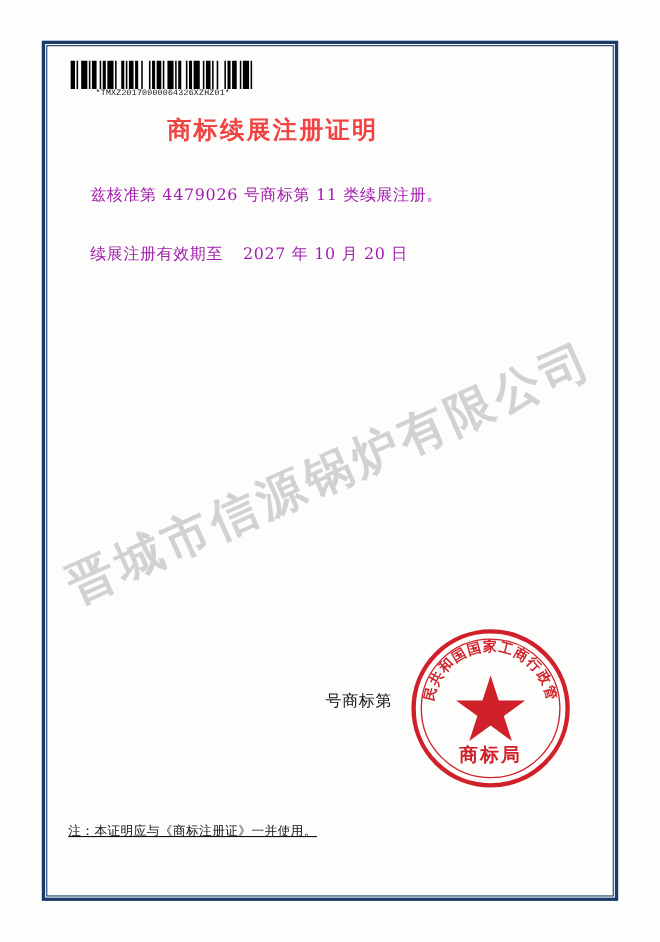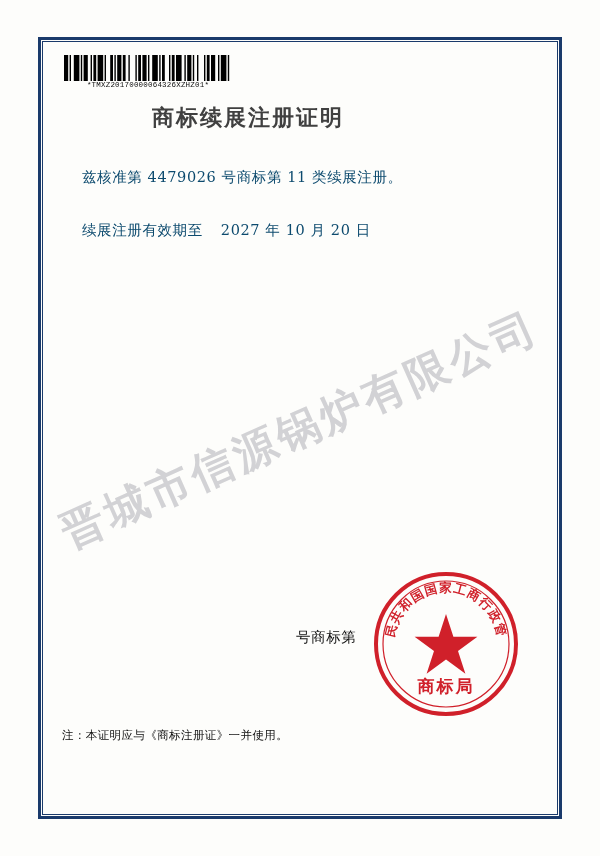--- a/index.html
+++ b/index.html
@@ -69,30 +69,30 @@
   
   .doc-title {
     position: absolute;
     top: 103px;
     left: 0;
     width: 496px;
     text-align: center;
     font-size: 22px;
     font-weight: bold;
     letter-spacing: 2px;
-    color: #404040;
+    color: #ef4444;
     font-family: Liberation Mono, monospace;
   }
 
   
   .body-line {
     position: absolute;
     left: 82px;
     font-size: 14.5px;
-    color: #0c4a6e;
+    color: #a21caf;
     letter-spacing: 0.6px;
     white-space: nowrap;
     font-family: "DejaVu Serif", "Liberation Serif", serif;
   }
   .line1 { top: 168px; }
   .line2 { top: 221px; }
 
   .line2 .date-part {
     margin-left: 18px;
   }
@@ -129,25 +129,26 @@
     white-space: nowrap;
     letter-spacing: 4px;
     font-family: "DejaVu Sans", "Liberation Sans", sans-serif;
     pointer-events: none;
   }
 
   
   .footer-note {
     position: absolute;
     left: 62px;
-    top: 728px;
+    top: 748px;
     font-size: 11.5px;
     color: #111;
     letter-spacing: 0.4px;
     font-family: "DejaVu Serif", "Liberation Serif", serif;
+    text-decoration: underline;
   }
 </style>
 </head>
 <body>
 
 <div id="page">
 
   <div class="border-outer"></div>
   <div class="border-inner"></div>
 

